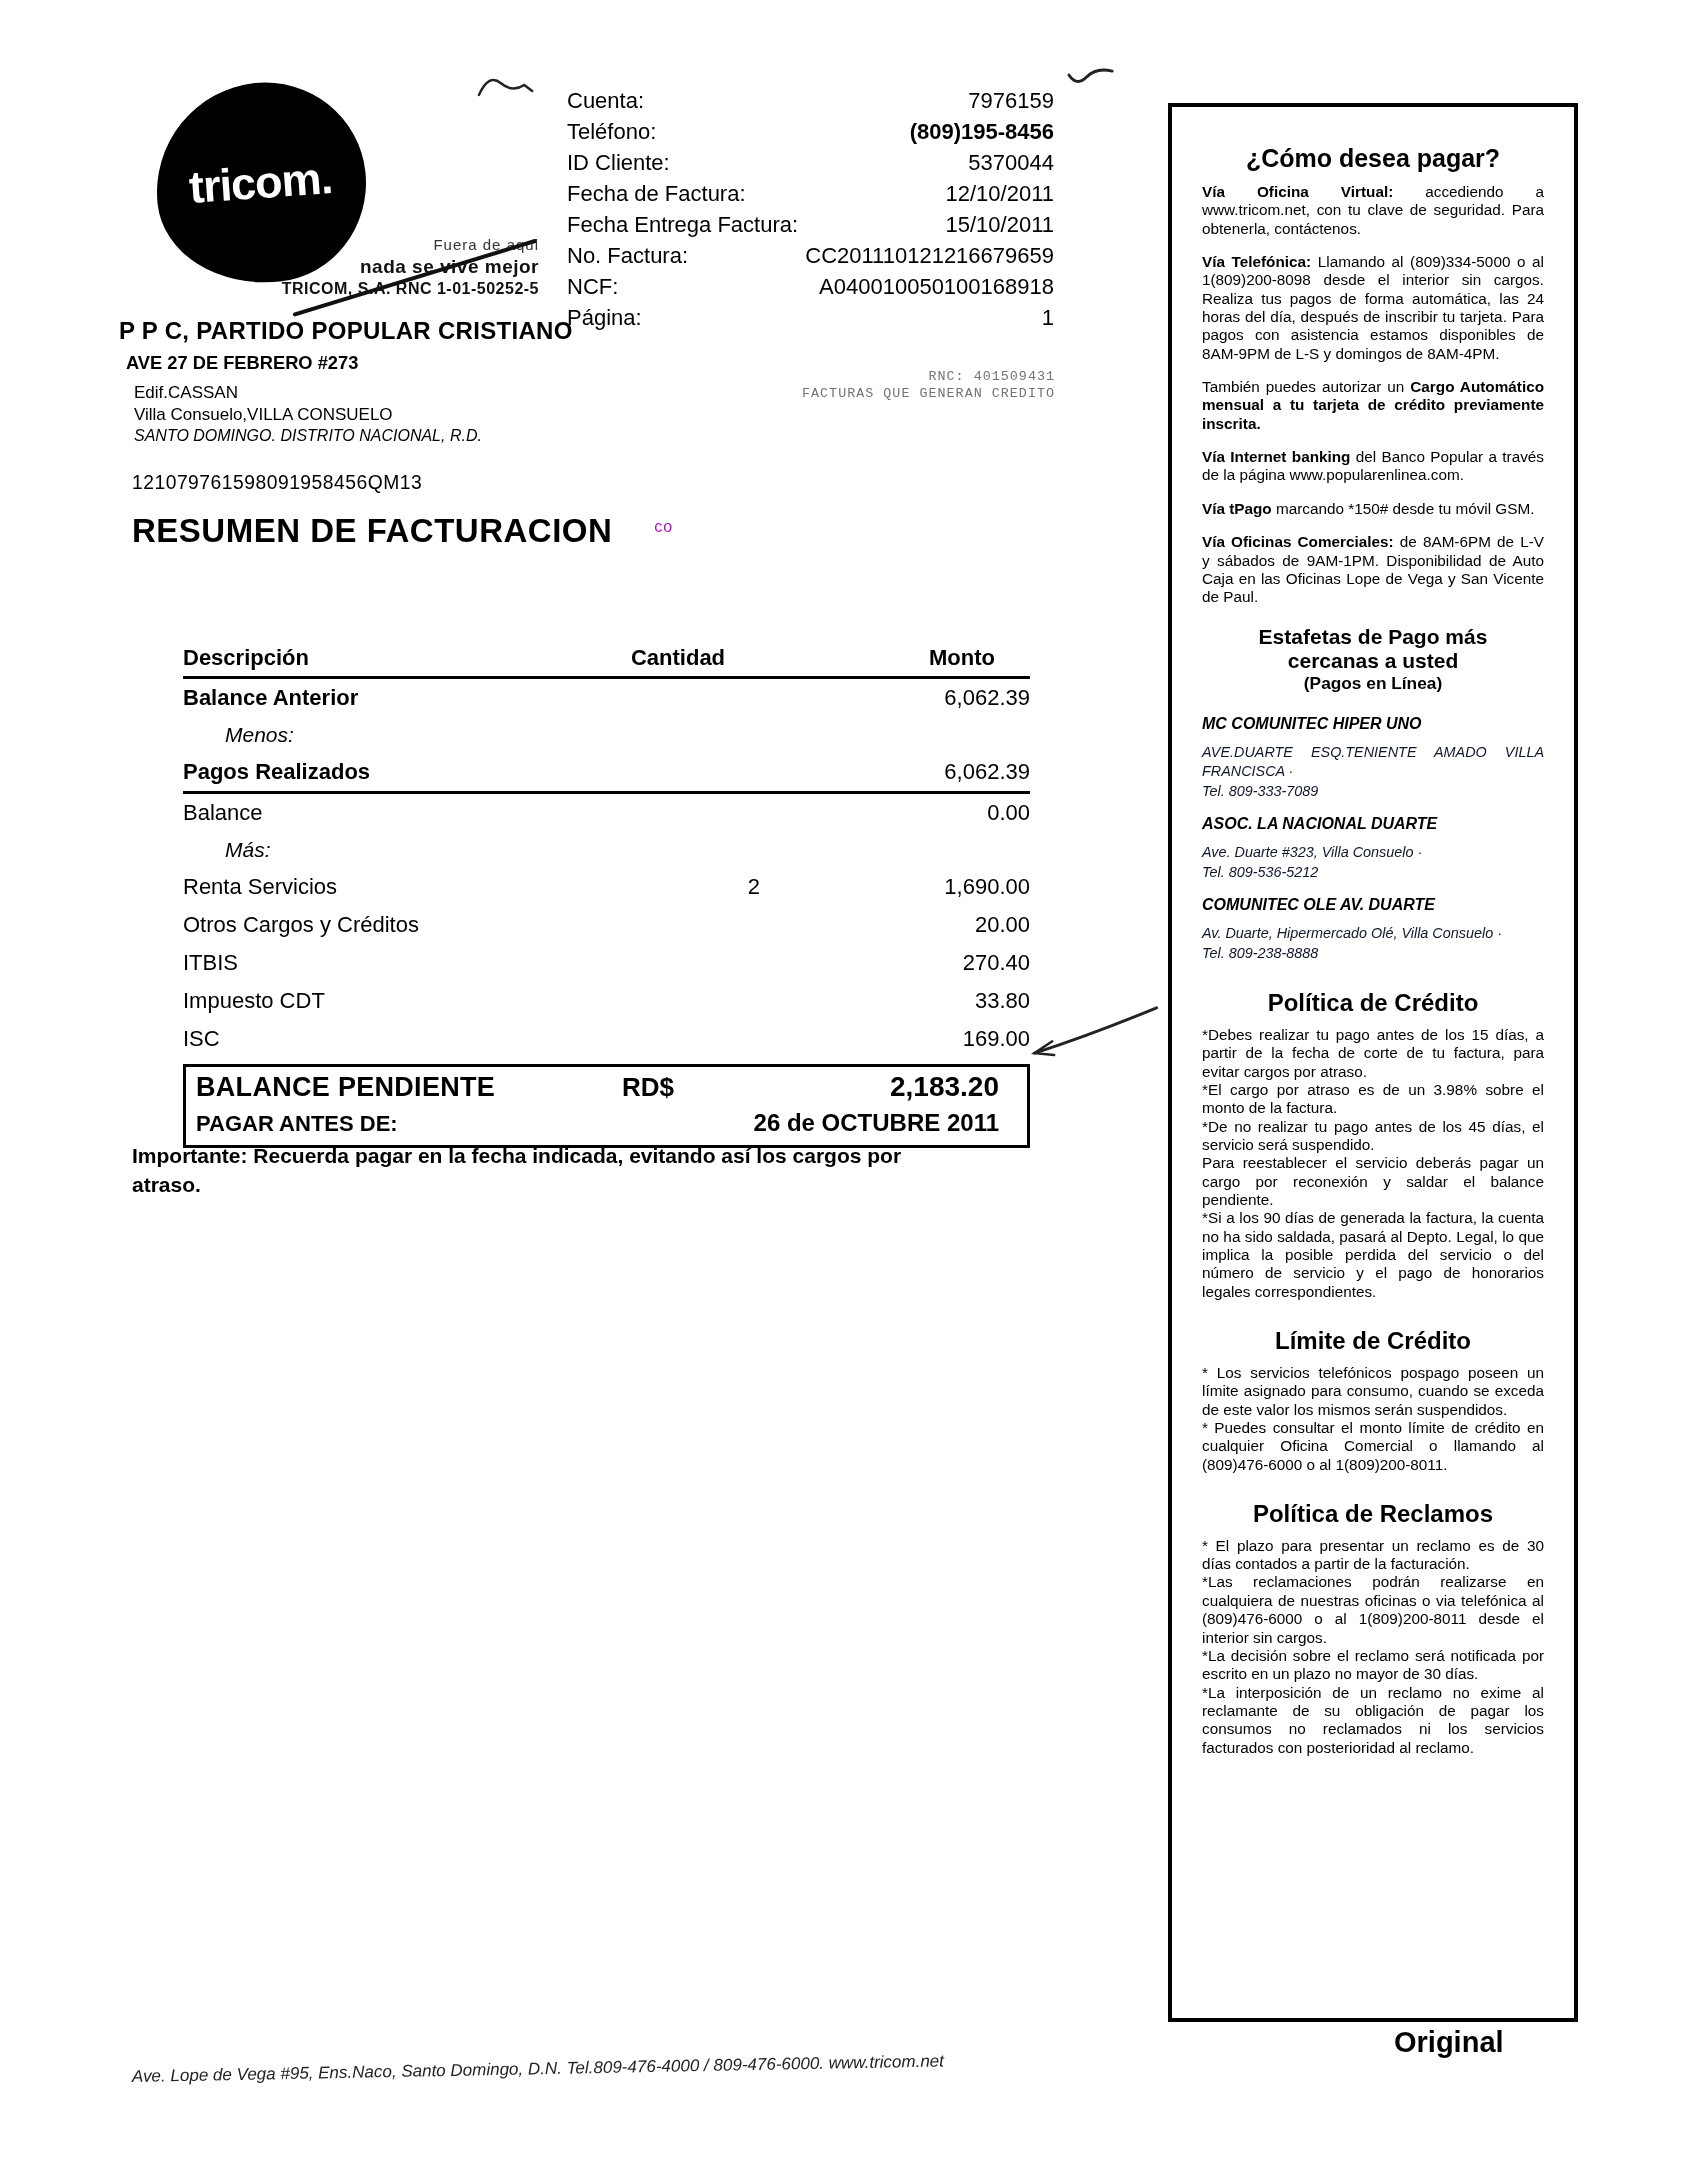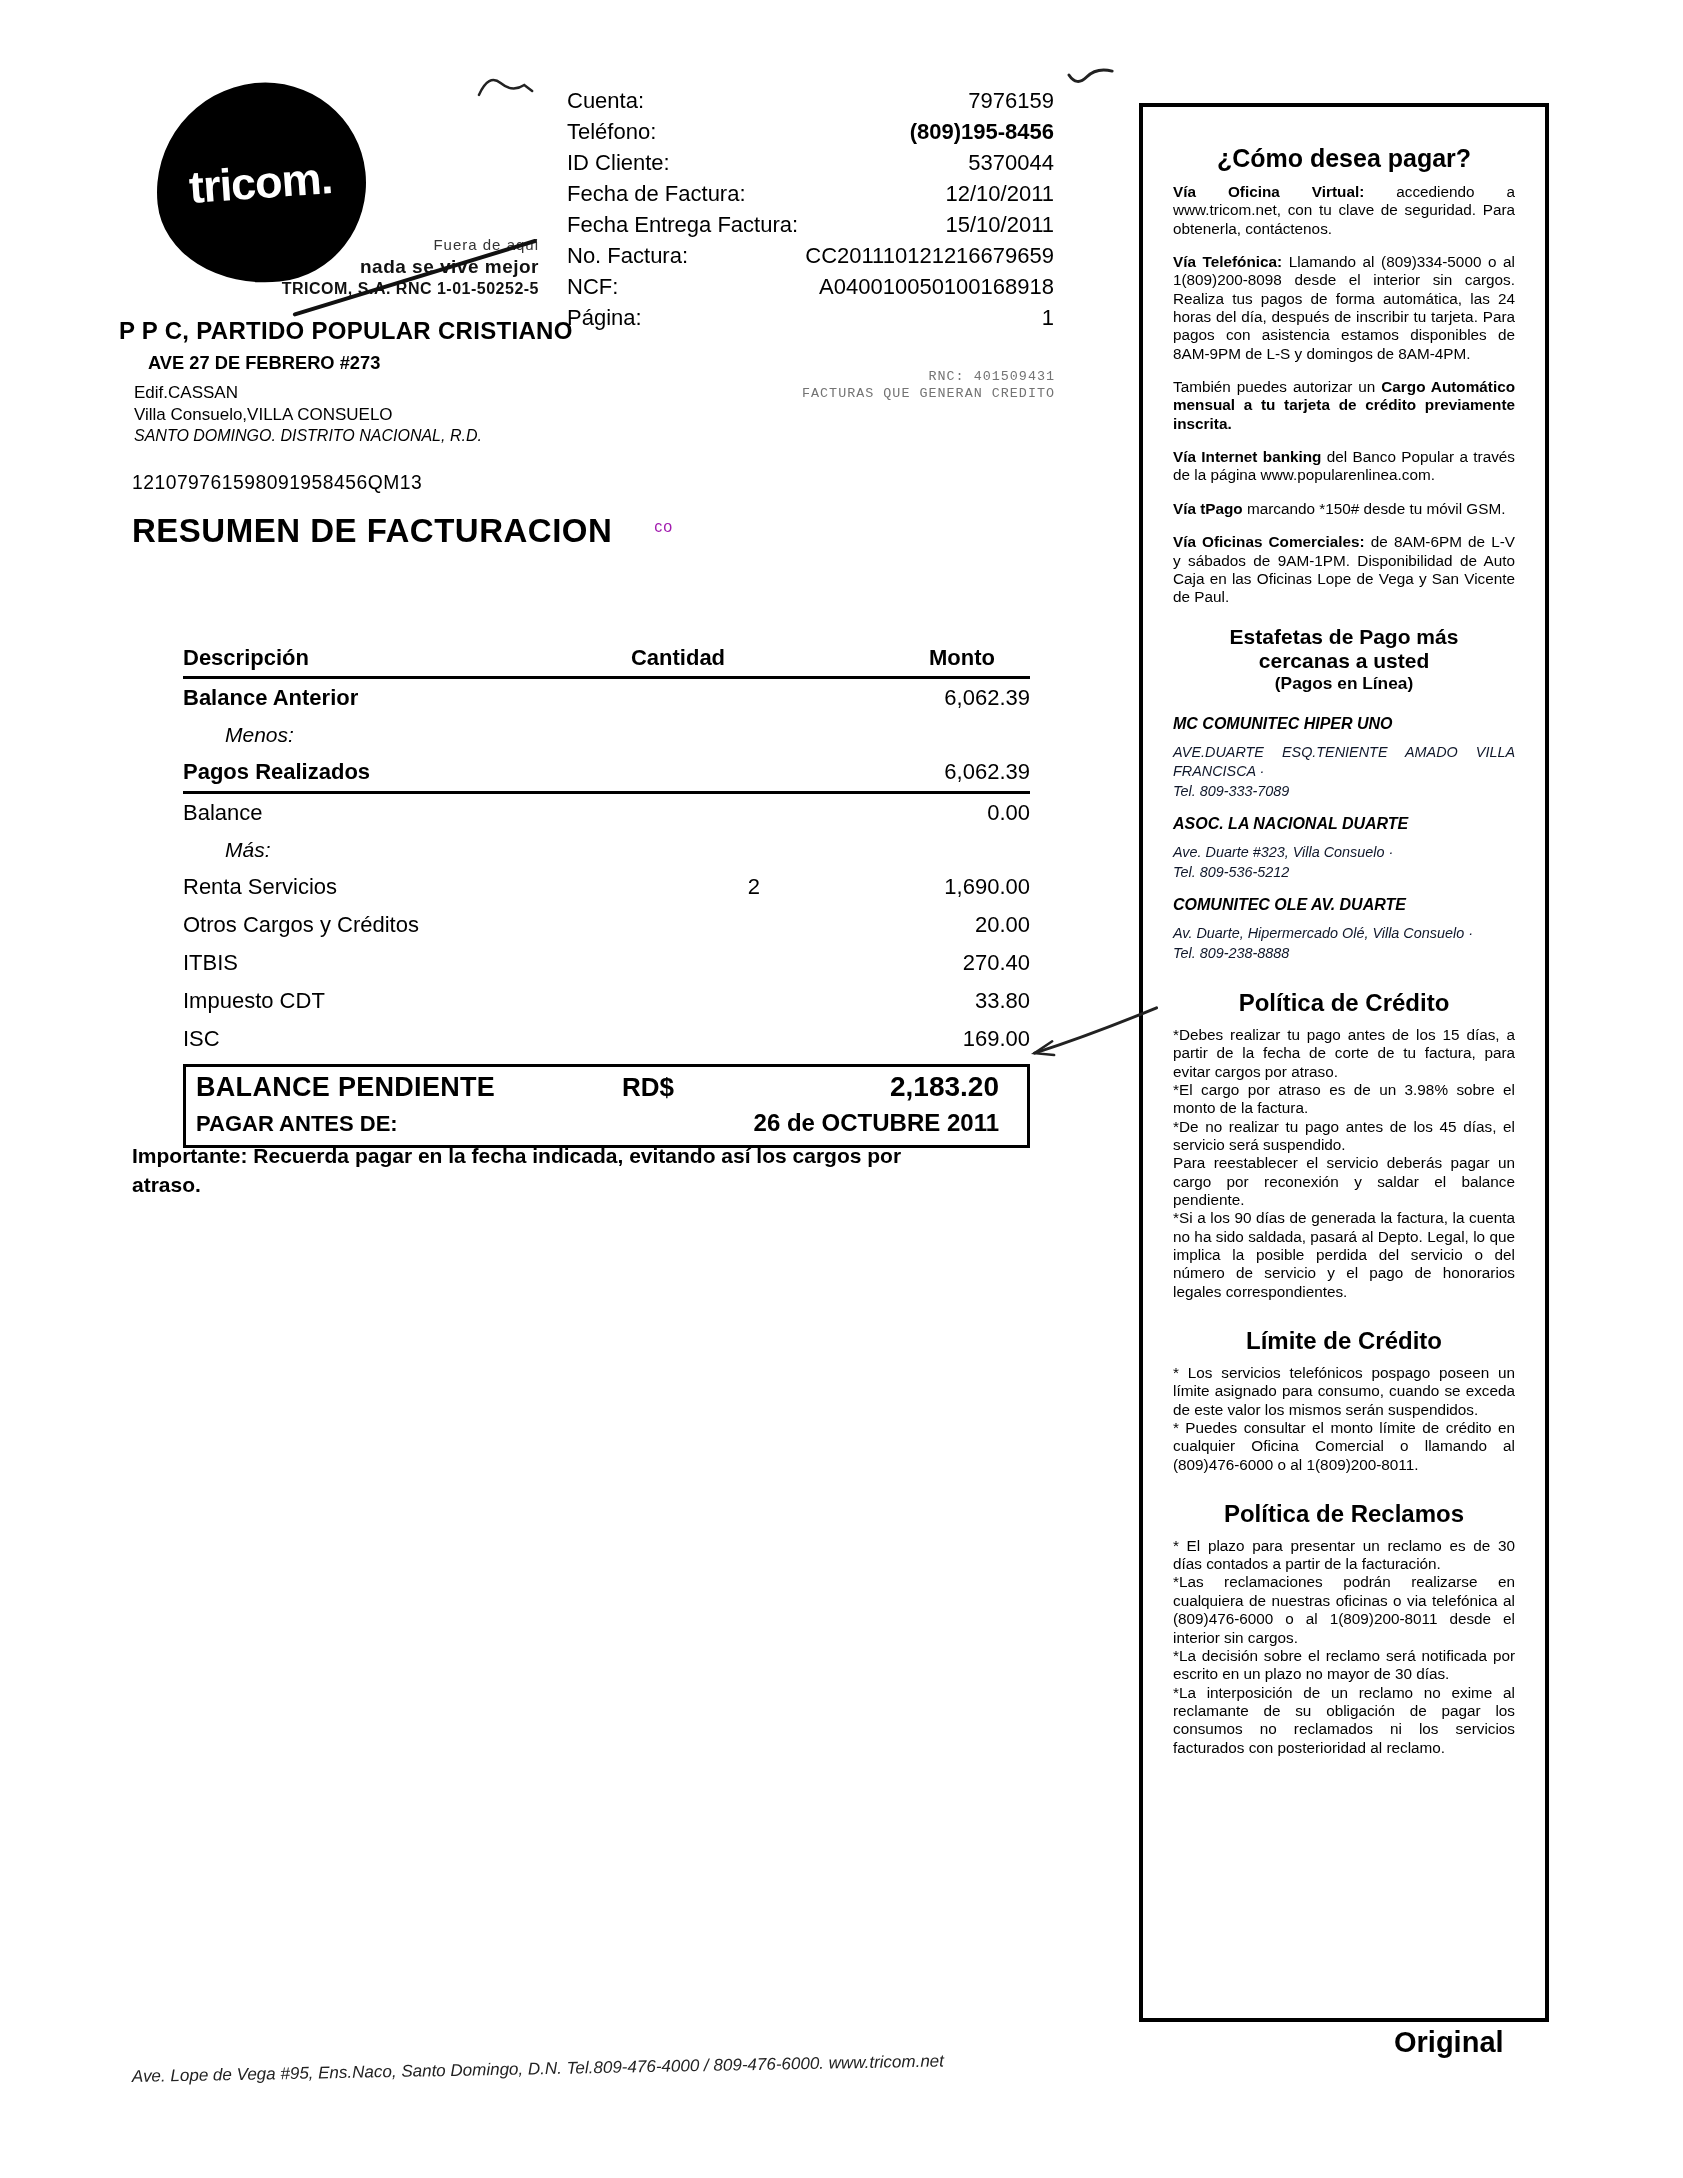--- a/index.html
+++ b/index.html
@@ -20,21 +20,21 @@
   .tag2{font-size:19px; font-weight:600; color:#111; letter-spacing:0.5px;}
   .tag3{font-size:16px; font-weight:bold; color:#111; letter-spacing:0.5px;}
   .pen-strike{position:absolute; left:293px; top:313px; width:255px; height:4px; background:#111;
     transform:rotate(-17deg); transform-origin:left center; border-radius:2px;}
   
   .header-fields{position:absolute; left:567px; top:85px; width:487px; font-size:22px;}
   .hrow{display:flex; justify-content:space-between; height:31px; line-height:31px;}
   .hvalue.b{font-weight:bold;}
   
   .cust-name{position:absolute; left:119px; top:317px; font-size:24px; font-weight:bold; letter-spacing:0.3px;}
-  .cust-a1{position:absolute; left:148px; top:352px; font-size:18.3px; font-weight:bold;}
+  .cust-a1{position:absolute; left:126px; top:352px; font-size:18.3px; font-weight:bold;}
   .cust-a2{position:absolute; left:134px; top:383px; font-size:17px;}
   .cust-a3{position:absolute; left:134px; top:405px; font-size:17px;}
   .cust-a4{position:absolute; left:134px; top:427px; font-size:16px; font-style:italic;}
   .rnc{position:absolute; left:750px; top:368px; width:305px; text-align:right;
     font-family:"Liberation Mono", monospace; font-size:13.4px; line-height:17px; color:#737373; letter-spacing:1px;}
   .code-num{position:absolute; left:132px; top:472px; font-size:19.3px; letter-spacing:0.5px;}
   
   .summary-title{position:absolute; left:132px; top:512px; font-size:33px; font-weight:bold; letter-spacing:0.5px;}
   .title-note{font-size:16px; font-weight:normal; vertical-align:10px; margin-left:42px; letter-spacing:1px; color:#a21caf;}
   
@@ -54,21 +54,21 @@
   .bb-row1{display:flex; align-items:baseline;}
   .bb-label{flex:1; font-size:27px; font-weight:bold; letter-spacing:0.3px;}
   .bb-cur{width:129px; font-size:26px; font-weight:bold;}
   .bb-amt{width:248px; text-align:right; font-size:28px; font-weight:bold;}
   .bb-row2{display:flex; align-items:baseline; margin-top:6px;}
   .bb-due-label{flex:1; font-size:22px; font-weight:bold;}
   .bb-due-date{font-size:24px; font-weight:bold; text-align:right;}
   .importante{position:absolute; left:132px; top:1141px; width:782px; font-size:21px; font-weight:bold; line-height:1.4;}
   
   .sidebar{
-    position:absolute; left:1139px; top:103px; width:410px; height:1919px;
+    position:absolute; left:1168px; top:103px; width:410px; height:1919px;
     border:4px solid #000; box-sizing:border-box; padding:30px 30px 37px 30px;
     font-size:15.3px; line-height:1.2; text-align:justify; overflow:hidden;
   }
   .sb-title{text-align:center; font-size:25px; font-weight:bold; margin:6px 0 10px 0;}
   .sp{margin:0 0 15px 0;}
   .sp .b{font-weight:bold;}
   .est-head{text-align:center; font-weight:bold; font-size:21px; line-height:1.15; margin-top:18px;}
   .est-sub{text-align:center; font-weight:bold; font-size:17.3px; margin-bottom:20px;}
   .est-entry{margin-bottom:13px;}
   .est-name{font-weight:bold; font-style:italic; font-size:16px; margin-bottom:10px;}

